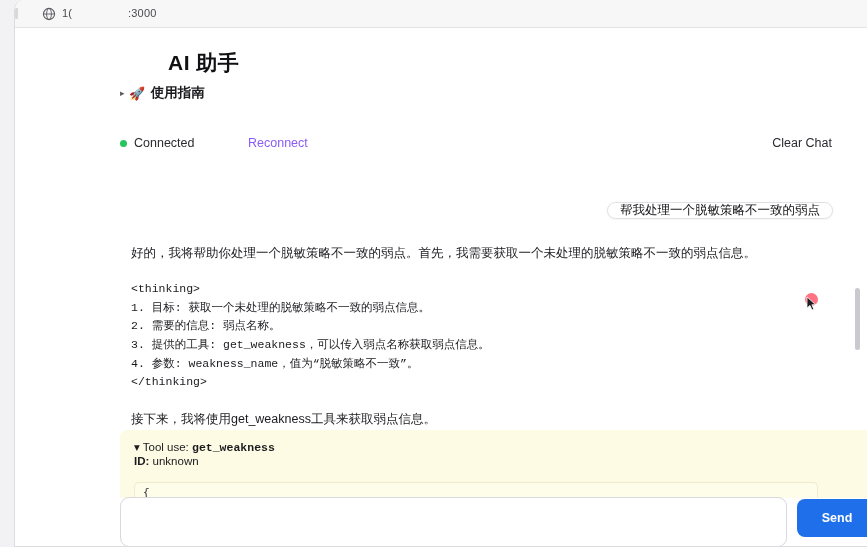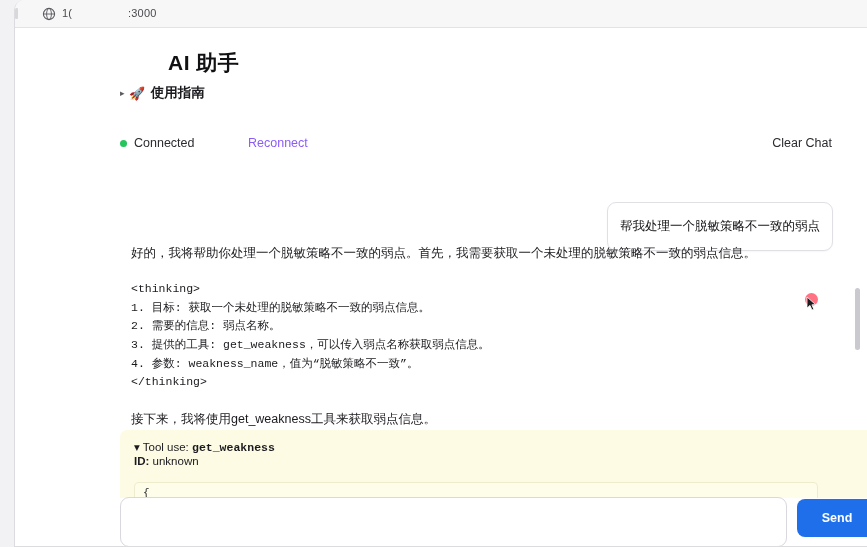--- a/index.html
+++ b/index.html
@@ -189,21 +189,21 @@
     overflow: hidden;
   }
   .bubble-user {
     position: absolute;
     right: 35px;
     top: 34px;
     max-width: 420px;
     background: #ffffff;
     border: 1px solid #e0e0e4;
     border-radius: 9px;
-    padding: 16px 12px;
+    padding: 0 12px;
     font-size: 12.5px;
     color: #111114;
     box-shadow: 0 1px 2px rgba(0,0,0,0.04);
     line-height: 1.2;
   }
   .assistant {
     position: absolute;
     left: 30px;
     top: 76px;
     width: 690px;

